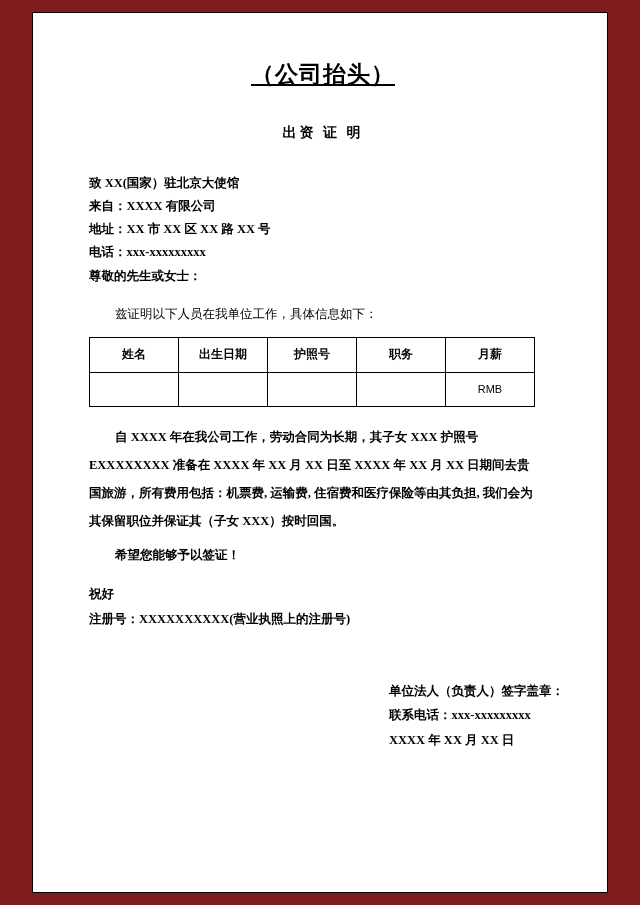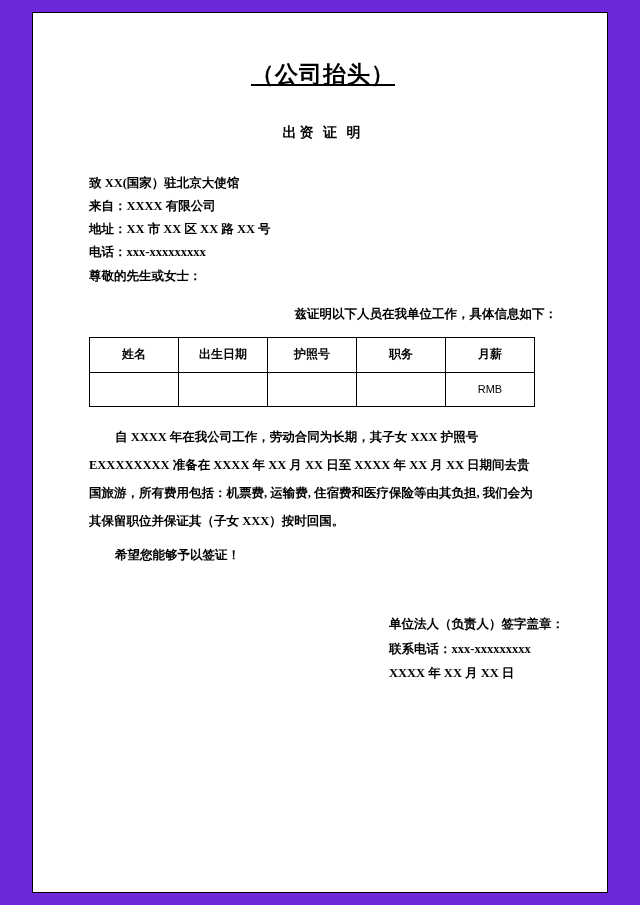--- a/index.html
+++ b/index.html
@@ -11,21 +11,21 @@
     width: 640px;
     height: 905px;
     font-family: "Liberation Serif", "DejaVu Serif", serif;
     color: #000000;
     overflow: hidden;
   }
   .page {
     position: relative;
     width: 640px;
     height: 905px;
-    background: #6d28d9;
+    background: #7f1d1d;
     box-sizing: border-box;
   }
   .sheet {
     position: absolute;
     left: 32px;
     top: 12px;
     width: 576px;
     height: 881px;
     border: 1px solid #000000;
     box-sizing: border-box;
@@ -65,23 +65,22 @@
     white-space: nowrap;
   }
   .salutation {
     font-size: 12.5px;
     font-weight: bold;
     line-height: 1.85;
   }
   .intro {
     margin-top: 18px;
     font-size: 12.5px;
-    font-weight: bold;
+    font-weight: normal;
     text-indent: 26px;
-    text-align: right;
   }
   table.info-table {
     margin-top: 14px;
     border-collapse: collapse;
     width: 446px;
     table-layout: fixed;
     border-radius: 15px;
   }
   table.info-table td,
   table.info-table th {
@@ -173,20 +172,24 @@
           <td></td>
           <td class="rmb">RMB</td>
         </tr>
       </tbody>
         </table>
 
       <div class="body-para">自 XXXX 年在我公司工作，劳动合同为长期，其子女 XXX 护照号 EXXXXXXXX 准备在 XXXX 年 XX 月 XX 日至 XXXX 年 XX 月 XX 日期间去贵国旅游，所有费用包括：机票费, 运输费, 住宿费和医疗保险等由其负担, 我们会为其保留职位并保证其（子女 XXX）按时回国。</div>
 
       <div class="wish">希望您能够予以签证！</div>
 
+      <div class="closing">
+        <div>祝好</div>
+        <div>注册号：XXXXXXXXXX(营业执照上的注册号)</div>
+      </div>
 
       <div class="signature">
         <div class="sig-line">单位法人（负责人）签字盖章：</div>
         <div class="sig-line">联系电话：xxx-xxxxxxxxx</div>
         <div class="sig-line">XXXX 年 XX 月 XX 日</div>
       </div>
 
     </div>
   </div>
 </div>

